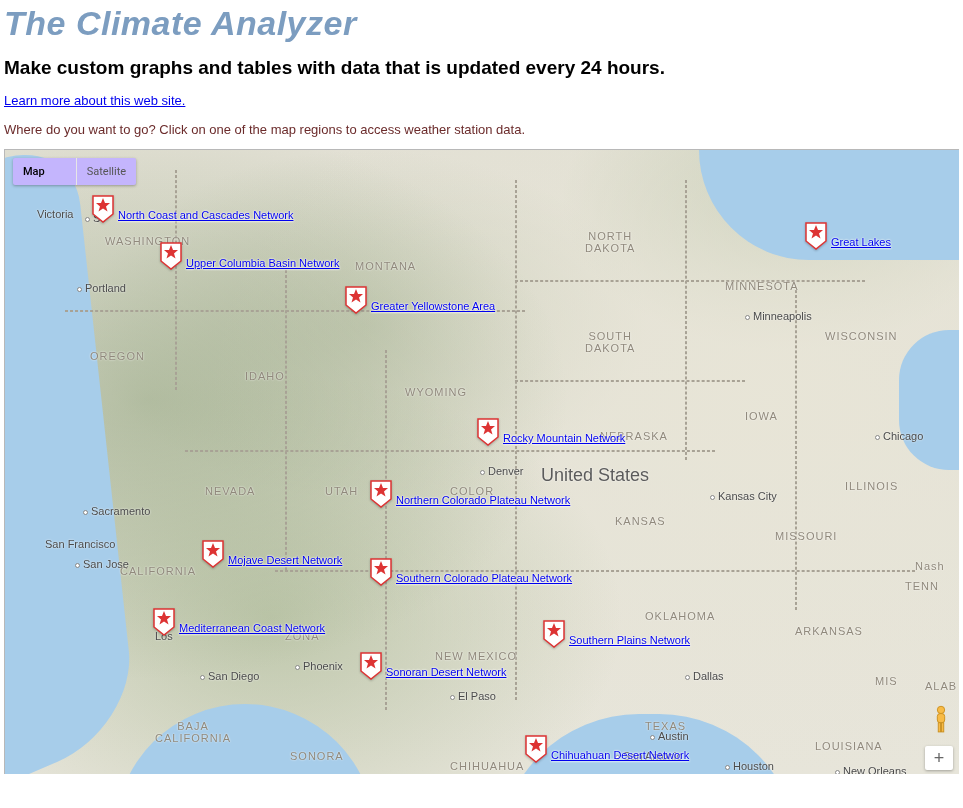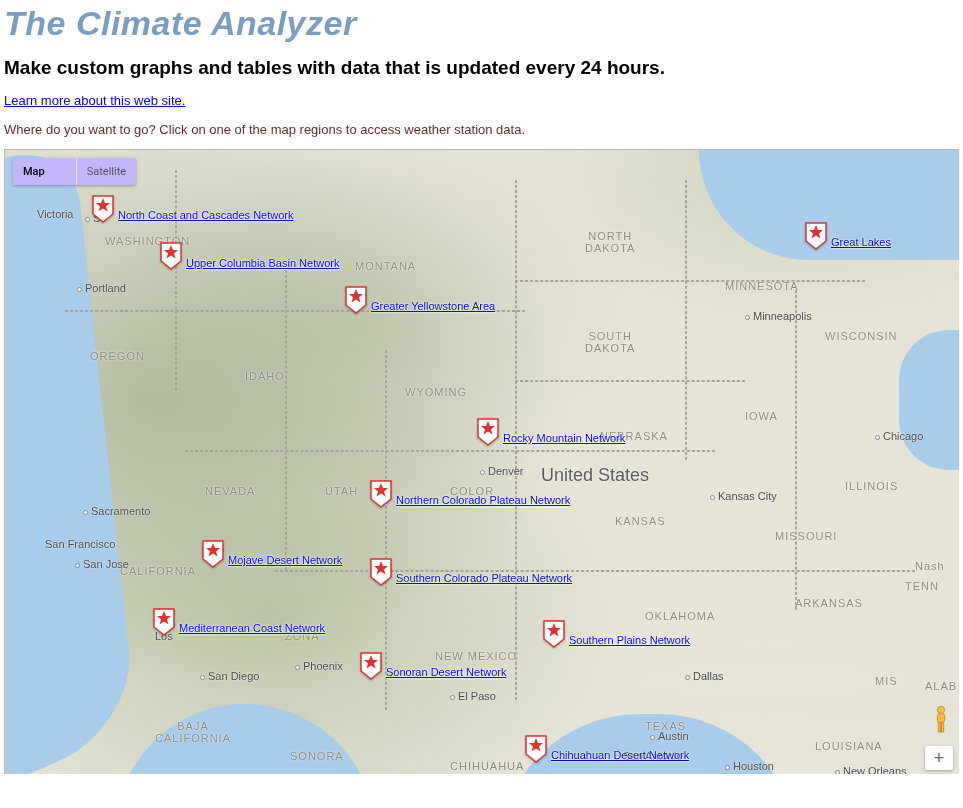--- a/index.html
+++ b/index.html
@@ -173,21 +173,21 @@
       <div class="state-label" style="left: 740px; top: 260px;">IOWA</div>
       <div class="state-label" style="left: 595px; top: 280px;">NEBRASKA</div>
       <div class="state-label" style="left: 200px; top: 335px;">NEVADA</div>
       <div class="state-label" style="left: 320px; top: 335px;">UTAH</div>
       <div class="state-label" style="left: 445px; top: 335px;">COLOR</div>
       <div class="state-label" style="left: 840px; top: 330px;">ILLINOIS</div>
       <div class="state-label" style="left: 610px; top: 365px;">KANSAS</div>
       <div class="state-label" style="left: 770px; top: 380px;">MISSOURI</div>
       <div class="state-label" style="left: 115px; top: 415px;">CALIFORNIA</div>
       <div class="state-label" style="left: 640px; top: 460px;">OKLAHOMA</div>
-      <div class="state-label" style="left: 790px; top: 447px; text-align: right;">ARKANSAS</div>
+      <div class="state-label" style="left: 790px; top: 475px; text-align: right;">ARKANSAS</div>
       <div class="state-label" style="left: 280px; top: 480px;">ZONA</div>
       <div class="state-label" style="left: 430px; top: 500px;">NEW MEXICO</div>
       <div class="state-label" style="left: 900px; top: 430px;">TENN</div>
       <div class="state-label" style="left: 870px; top: 525px;">MIS</div>
       <div class="state-label" style="left: 920px; top: 530px;">ALAB</div>
       <div class="state-label" style="left: 640px; top: 570px;">TEXAS</div>
       <div class="state-label" style="left: 810px; top: 590px;">LOUISIANA</div>
       <div class="state-label" style="left: 150px; top: 570px;">BAJA<br>CALIFORNIA</div>
       <div class="state-label" style="left: 285px; top: 600px;">SONORA</div>
       <div class="state-label" style="left: 445px; top: 610px;">CHIHUAHUA</div>

